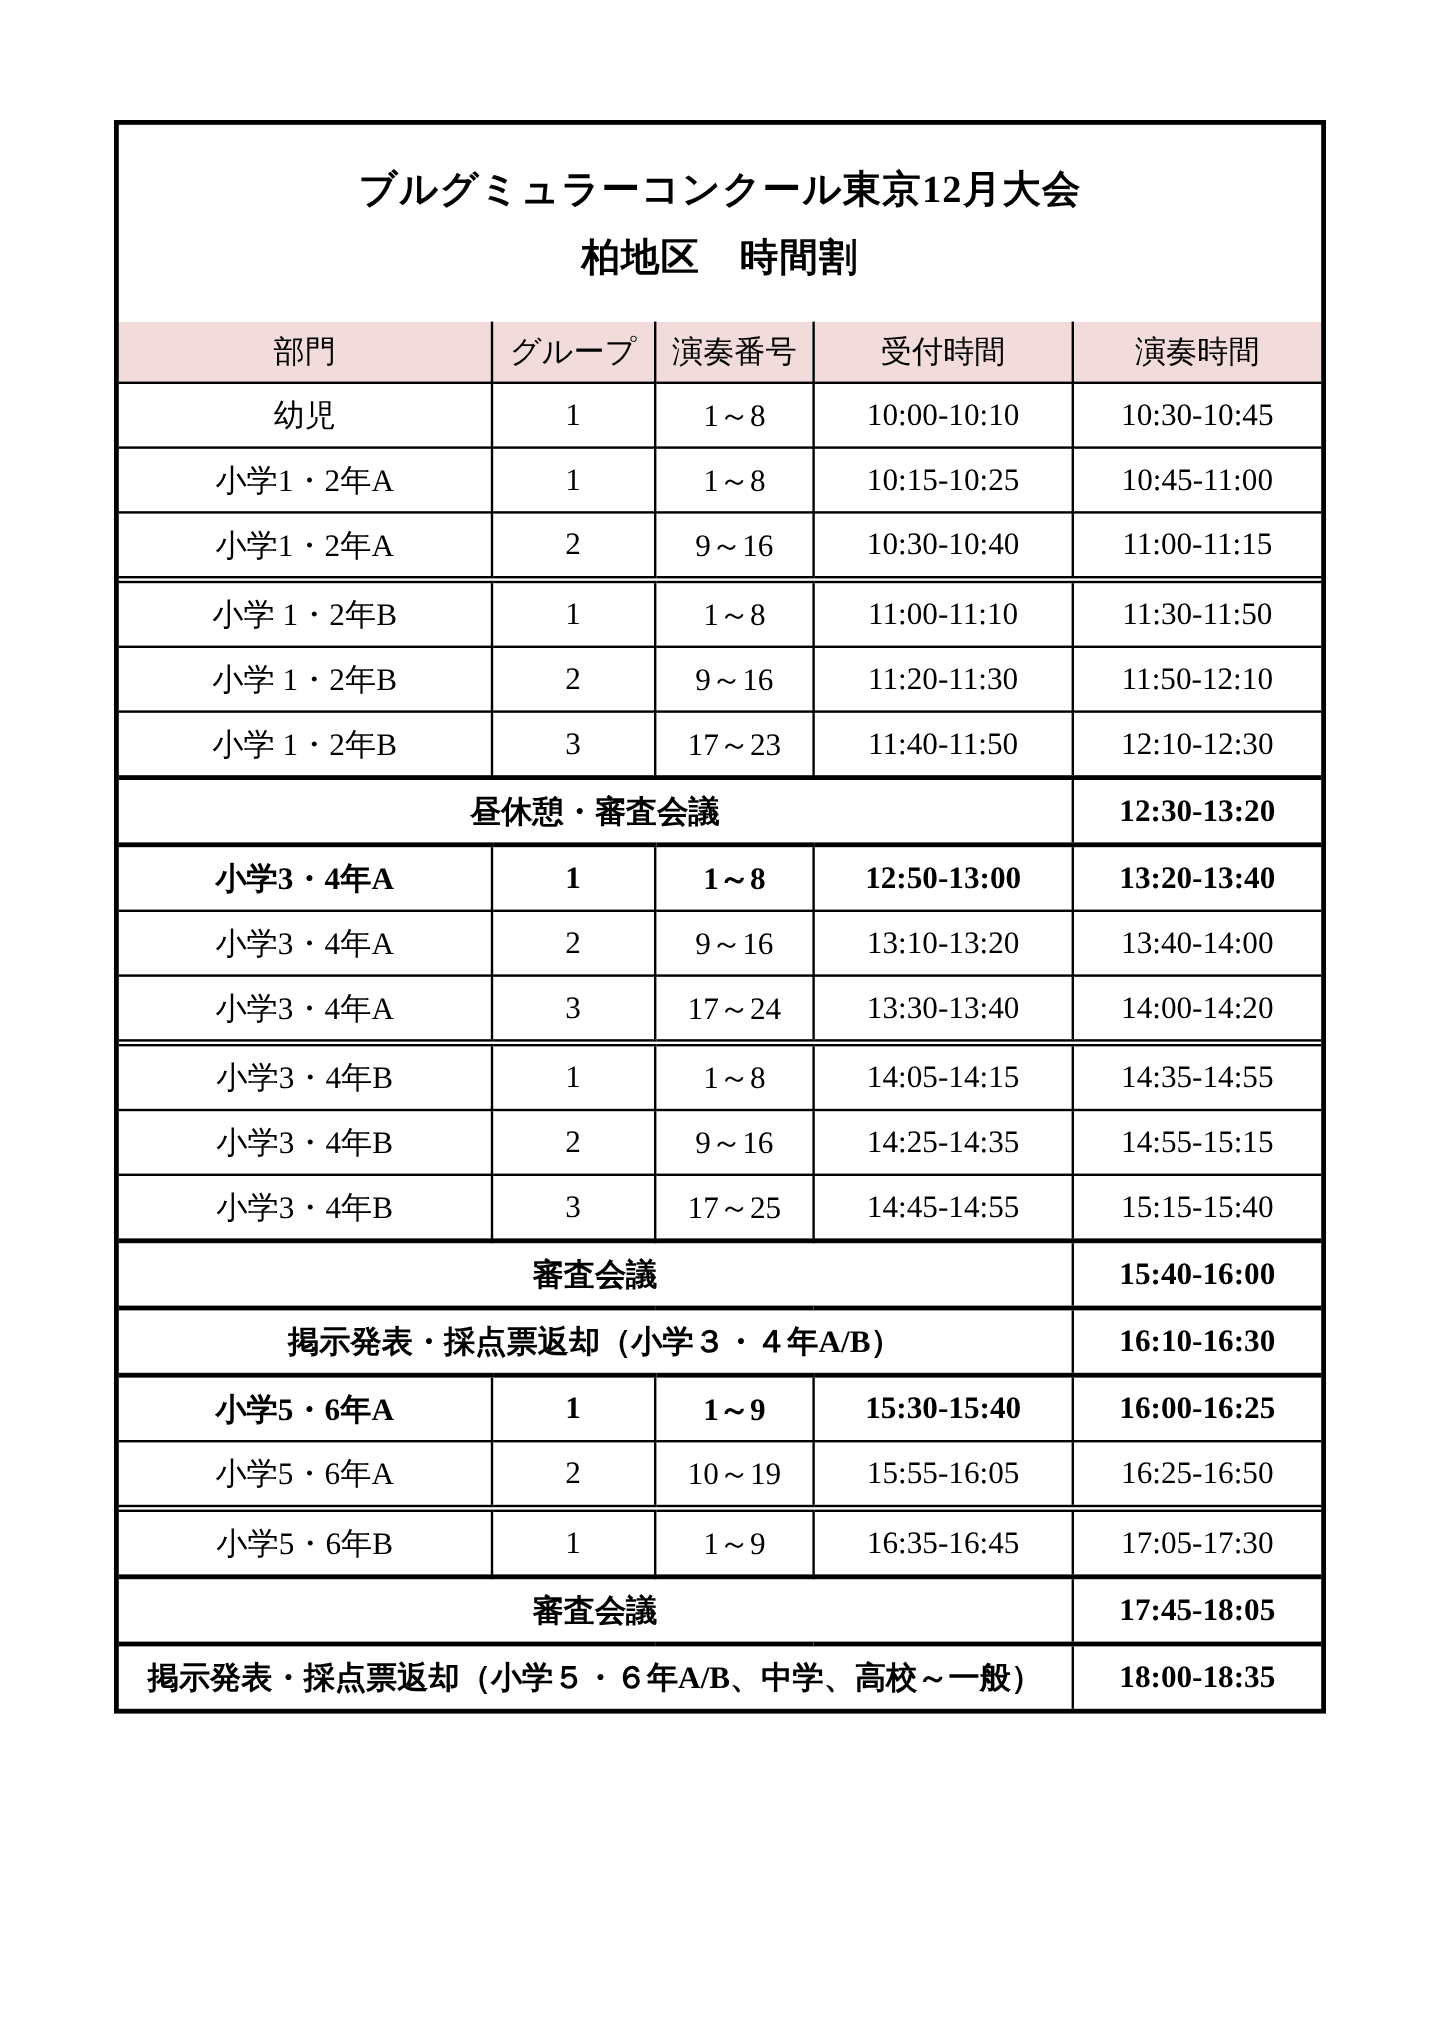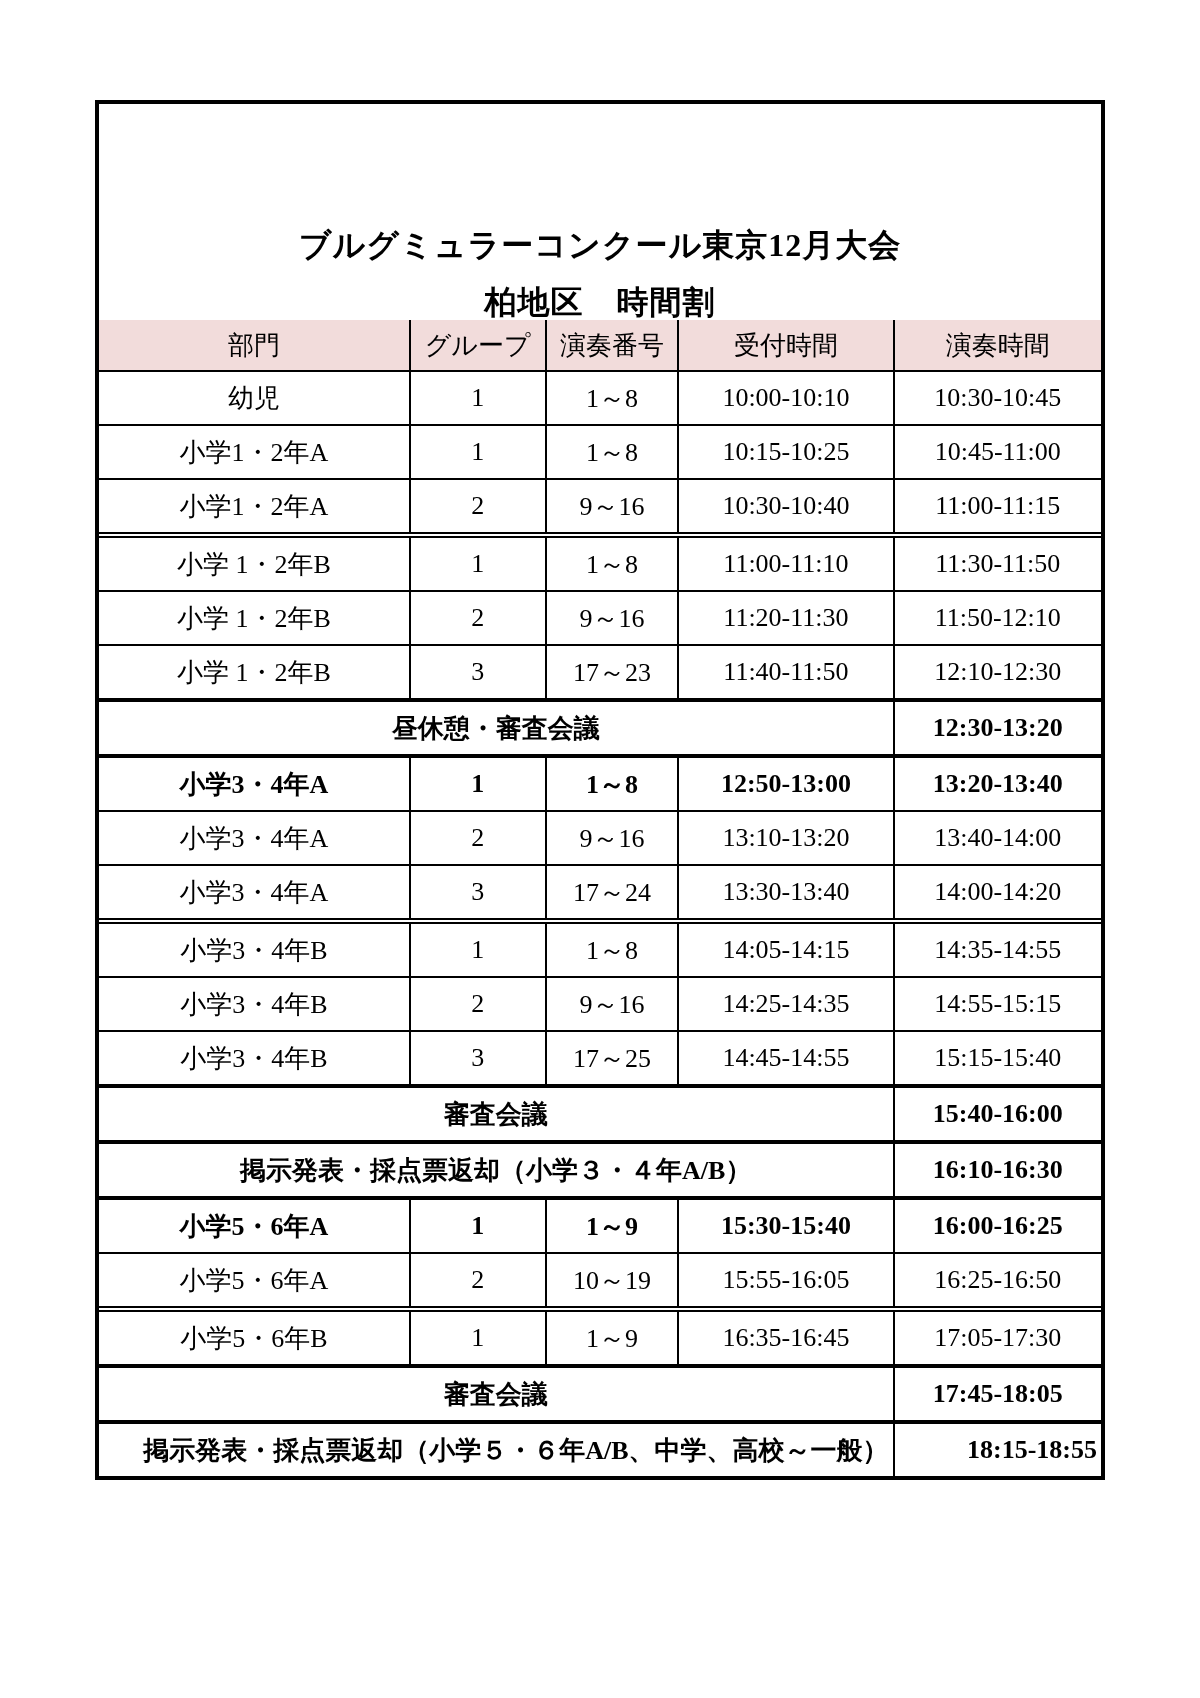--- a/index.html
+++ b/index.html
@@ -18,23 +18,23 @@
     overflow:hidden;
   }
   .doc-box{
     position:absolute;
     left:95px;top:100px;width:1010px;
     box-sizing:border-box;
     border:4px solid var(--line);
     background:var(--page-bg);
   }
   .title-area{
-    height:216px;
+    height:164px;
     display:flex;flex-direction:column;
-    align-items:center;justify-content:flex-end;
+    align-items:center;justify-content:center;
     gap:22px;
   }
   .title-line{
     font-size:32px;
     font-weight:bold;
     letter-spacing:1px;
     line-height:1.1;
     white-space:nowrap;
   }
   table.timetable{
@@ -64,21 +64,21 @@
     background:var(--header-bg);
     height:50px;
   }
   
   tr.bt-thick > th, tr.bt-thick > td{border-top-width:4px;border-top-style:solid;font-weight:bold;}
   tr.bt-double > th, tr.bt-double > td{border-top-width:6px;border-top-style:double;}
   
   table.timetable tr > *:first-child{border-left:0;}
   table.timetable tr > *:last-child{border-right:0;}
   table.timetable thead th{border-top:0;}
-  table.timetable tbody tr:last-child > *{border-bottom:0;text-align:right;}
+  table.timetable tbody tr:last-child > *{border-bottom:0;}
 </style>
 </head>
 <body>
 
 <div class="sheet">
   <div class="doc-box">
     <div class="title-area">
       <div class="title-line">ブルグミュラーコンクール東京12月大会</div>
       <div class="title-line">柏地区　時間割</div>
     </div>
@@ -209,18 +209,18 @@
             <td class="col-2">1～9</td>
             <td class="col-3">16:35-16:45</td>
             <td class="col-4">17:05-17:30</td>
           </tr>
           <tr class="bt-thick">
             <td colspan="4">審査会議</td>
             <td class="col-4">17:45-18:05</td>
           </tr>
           <tr class="bt-thick">
             <td colspan="4">掲示発表・採点票返却（小学５・６年A/B、中学、高校～一般）</td>
-            <td class="col-4">18:15-18:55</td>
+            <td class="col-4">18:00-18:35</td>
           </tr>
         </tbody>
     </table>
   </div>
 </div>
 
 </body></html>

